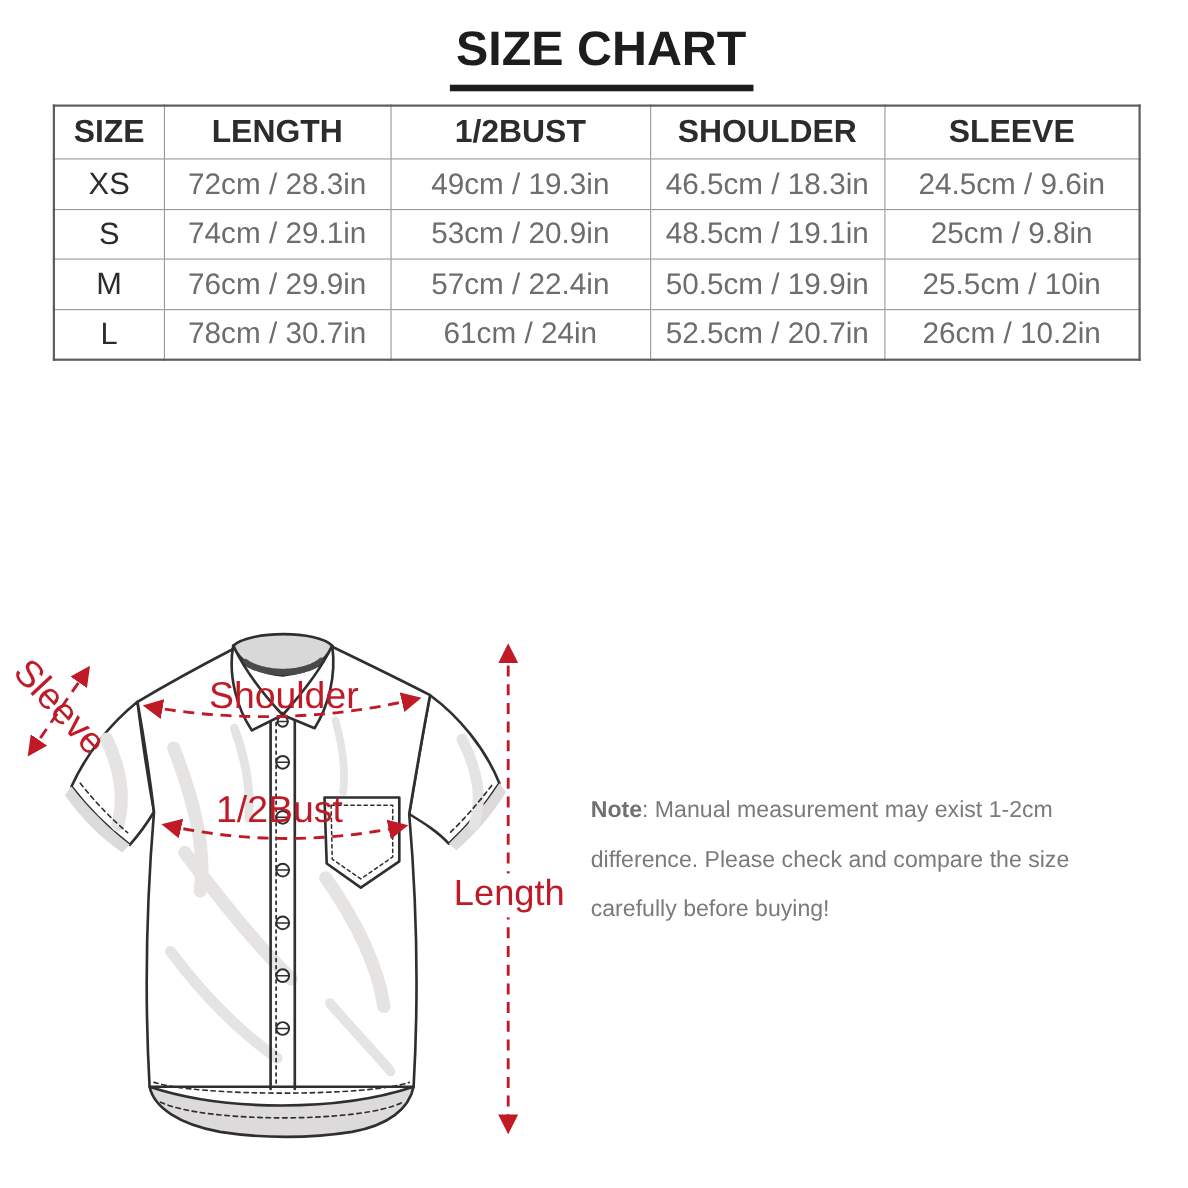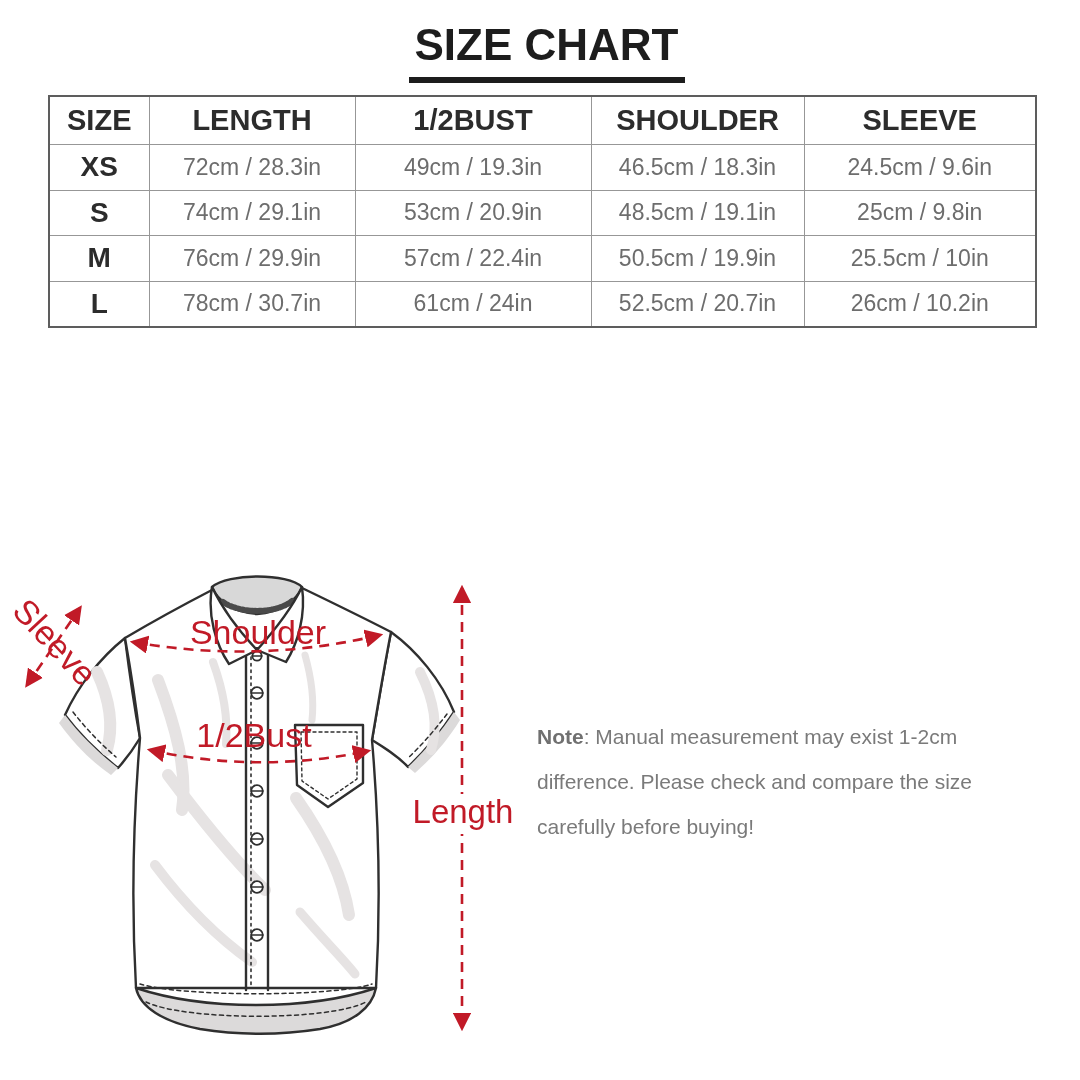--- a/index.html
+++ b/index.html
@@ -10,22 +10,22 @@
   .title{display:inline-block;margin:0;font-size:44px;font-weight:bold;color:#1d1d1d;
          letter-spacing:0px;border-bottom:6px solid #1d1d1d;padding:0 6px 7px 6px;}
 
   table.size-table{position:absolute;left:48px;top:95px;width:987px;
                    border-collapse:collapse;table-layout:fixed;
                    border:2px solid #5d5d5d;}
   table.size-table th,table.size-table td{
         border:1.6px solid #979797;text-align:center;vertical-align:middle;
         padding:0;overflow:hidden;white-space:nowrap;}
   table.size-table th{height:47px;font-size:29px;font-weight:bold;color:#2c2c2c;}
-  table.size-table td{height:44.5px;font-size:23px;color:#6d6d6d;}
-  table.size-table td.size-col{font-weight:bold;color:#2c2c2c;font-size:28px;}
+  table.size-table td{height:44.5px;font-size:27px;color:#6d6d6d;}
+  table.size-table td.size-col{font-weight:normal;color:#2c2c2c;font-size:28px;}
 
   .diagram{position:absolute;left:0px;top:560px;width:520px;height:480px;}
   .diagram text{font-family:"Liberation Sans",sans-serif;fill:#c11a27;}
 
   .note{position:absolute;left:537px;top:714px;width:487px;margin:0;
         font-size:21px;line-height:45px;color:#7a7a7a;}
   .note b{font-weight:bold;color:#707070;}
 </style>
 </head>
 <body>

